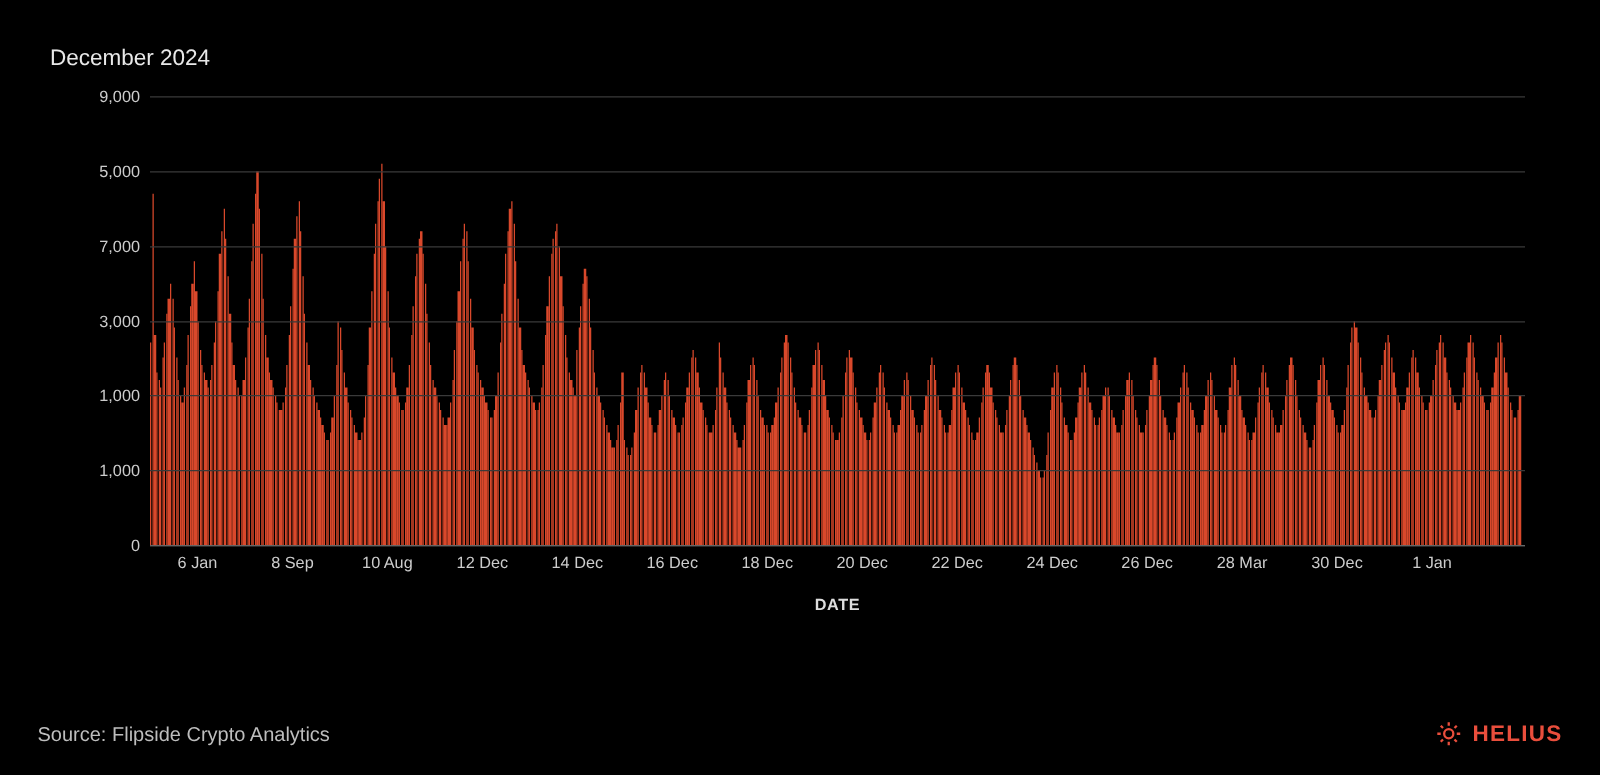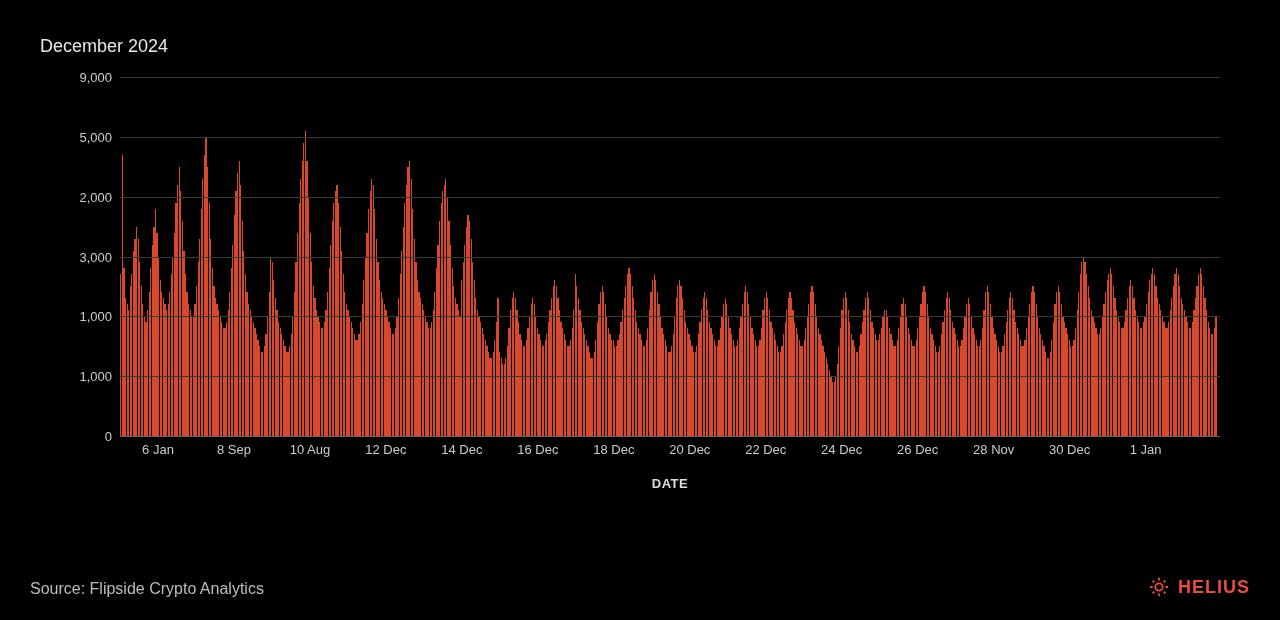--- a/index.html
+++ b/index.html
@@ -731,37 +731,37 @@
           <div class="grid-line" style="top: 66.6667%;"></div>
           <div class="grid-line" style="top: 50%;"></div>
           <div class="grid-line" style="top: 33.3333%;"></div>
           <div class="grid-line" style="top: 16.6667%;"></div>
           <div class="grid-line" style="top: 0%;"></div>
         </div>
     <div class="ytick" style="top: 100%;">0</div>
         <div class="ytick" style="top: 83.3333%;">1,000</div>
         <div class="ytick" style="top: 66.6667%;">1,000</div>
         <div class="ytick" style="top: 50%;">3,000</div>
-        <div class="ytick" style="top: 33.3333%;">2,000</div>
+        <div class="ytick" style="top: 33.3333%;">7,000</div>
         <div class="ytick" style="top: 16.6667%;">5,000</div>
         <div class="ytick" style="top: 0%;">9,000</div>
       </div>
     <div class="xticks" id="xticks">
         <div class="xtick" style="left: 3.45324%;">6 Jan</div>
         <div class="xtick" style="left: 10.3597%;">8 Sep</div>
         <div class="xtick" style="left: 17.2662%;">10 Aug</div>
         <div class="xtick" style="left: 24.1727%;">12 Dec</div>
         <div class="xtick" style="left: 31.0791%;">14 Dec</div>
         <div class="xtick" style="left: 37.9856%;">16 Dec</div>
         <div class="xtick" style="left: 44.8921%;">18 Dec</div>
         <div class="xtick" style="left: 51.7986%;">20 Dec</div>
         <div class="xtick" style="left: 58.705%;">22 Dec</div>
         <div class="xtick" style="left: 65.6115%;">24 Dec</div>
         <div class="xtick" style="left: 72.518%;">26 Dec</div>
-        <div class="xtick" style="left: 79.4245%;">28 Nov</div>
+        <div class="xtick" style="left: 79.4245%;">28 Mar</div>
         <div class="xtick" style="left: 86.3309%;">30 Dec</div>
         <div class="xtick" style="left: 93.2374%;">1 Jan</div>
       </div>
     <div class="xlabel">DATE</div>
   </div>
 
   <div class="footer">Source: Flipside Crypto Analytics</div>
 
   <div class="brand">
     <svg viewBox="0 0 24 24">

